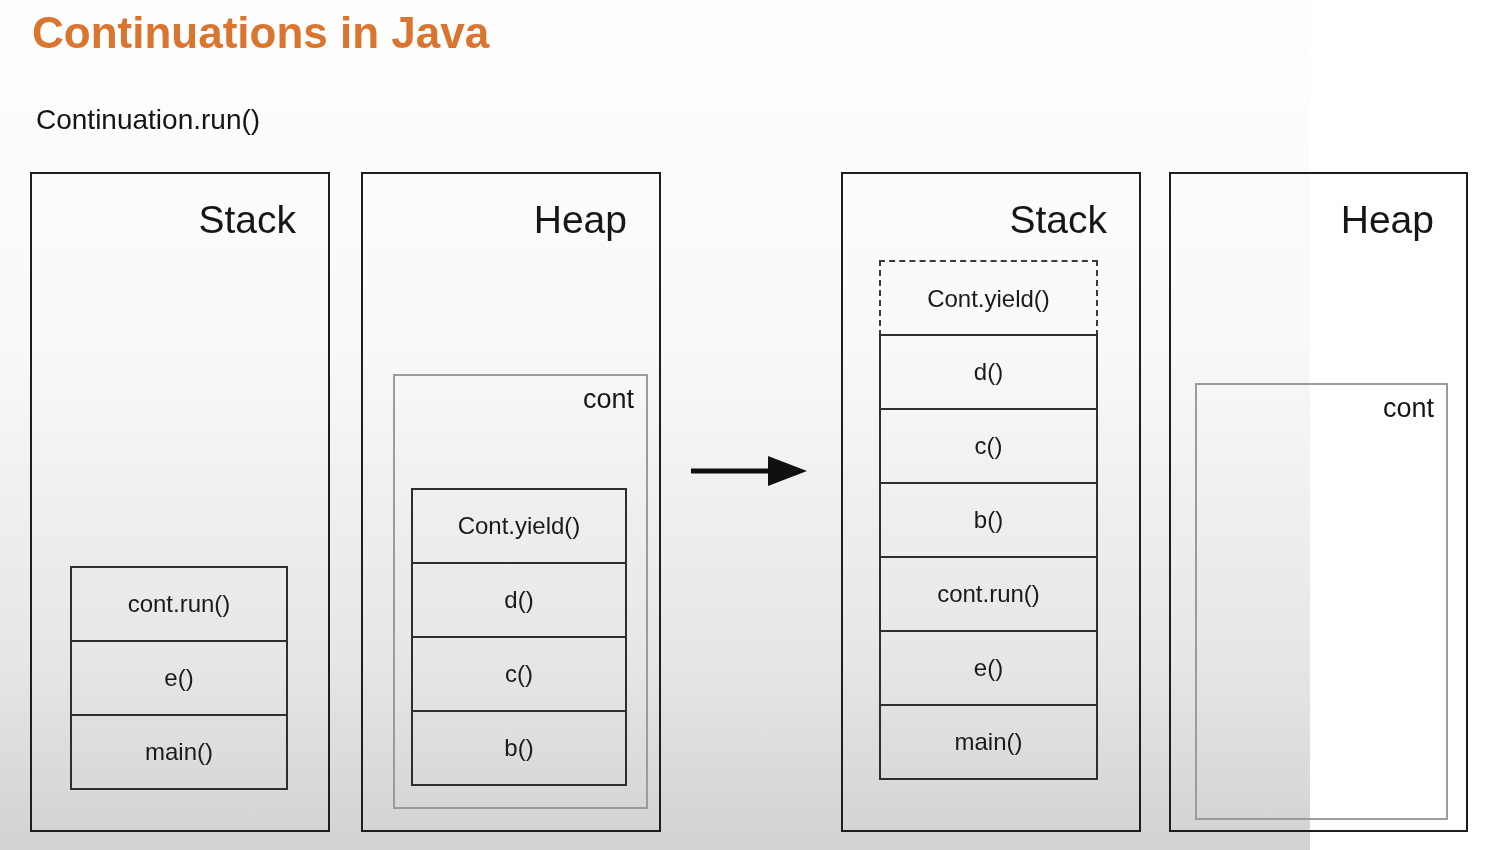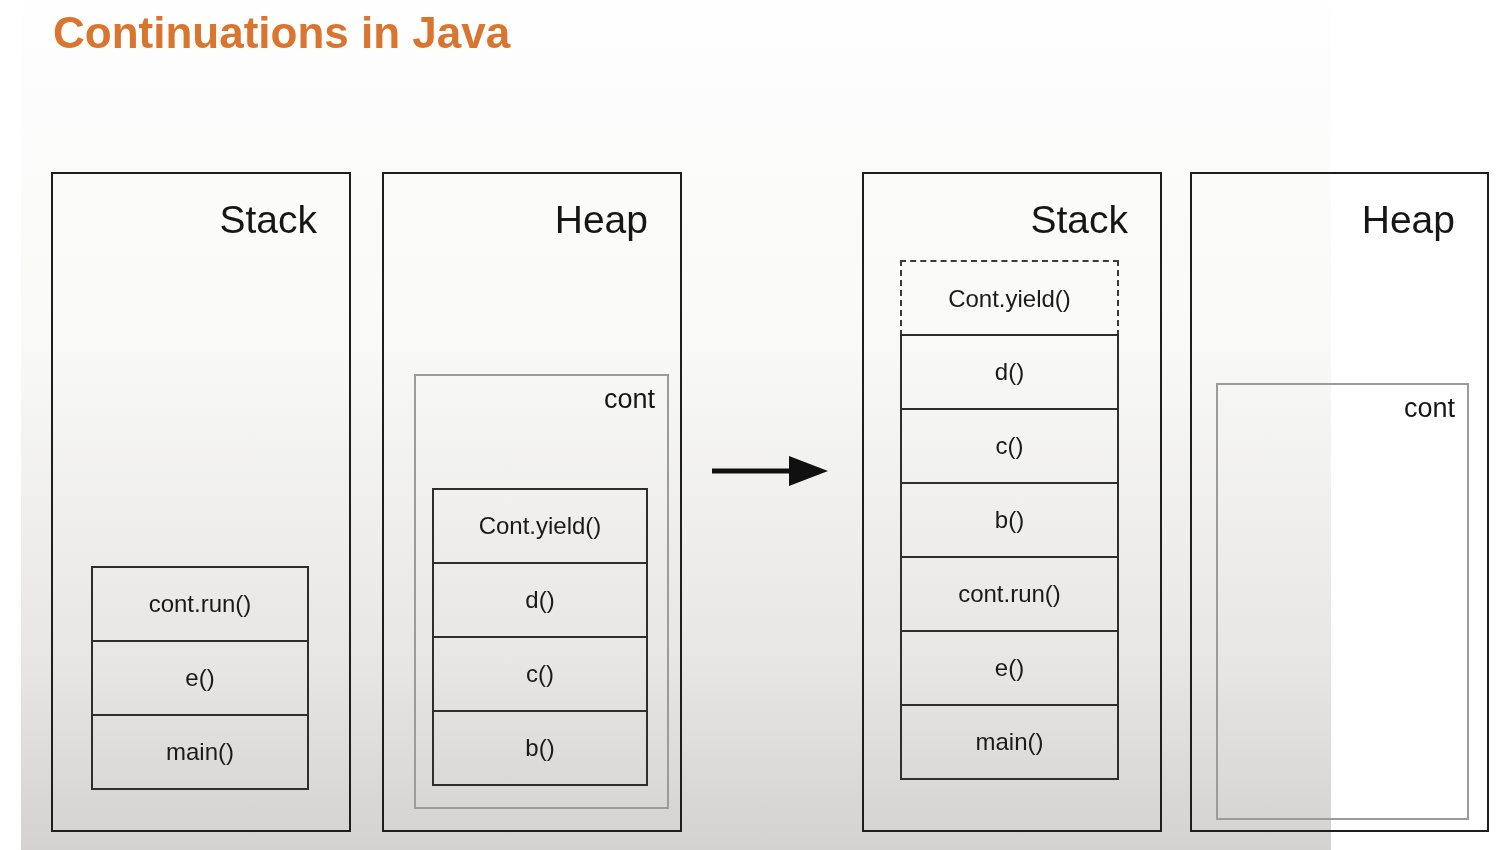--- a/index.html
+++ b/index.html
@@ -6,21 +6,20 @@
   html, body { width: 1498px; height: 850px; overflow: hidden; }
   body {
     font-family: "Liberation Sans", "DejaVu Sans", sans-serif;
     color: #1c1c1c;
   }
   .page {
     position: relative;
     width: 1310px;
     height: 850px;
     background: linear-gradient(180deg, #fefefe 0%, #f9f9f8 40%, #e7e6e4 78%, #d3d2d0 100%);
-    margin-left: 21px;
   }
   .title {
     position: absolute;
     left: 32px;
     top: 8px;
     font-size: 44px;
     font-weight: 700;
     letter-spacing: 0px;
     color: #d9752f;
   }
@@ -96,20 +95,21 @@
     width: 122px;
     height: 38px;
   }
 </style>
 </head>
 <body>
 
 <div class="page">
 
   <h1 class="title">Continuations in Java</h1>
+  <div class="subtitle">Continuation.run()</div>
 
   <div class="panel panel-stack-before">
     <div class="panel-label">Stack</div>
     <div class="frames frames-stack-before">
       <div class="frame">cont.run()</div>
       <div class="frame">e()</div>
       <div class="frame">main()</div>
     </div>
   </div>
 

